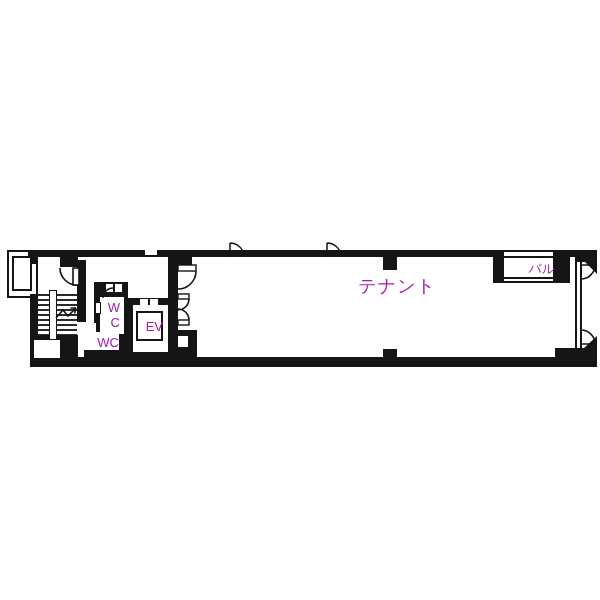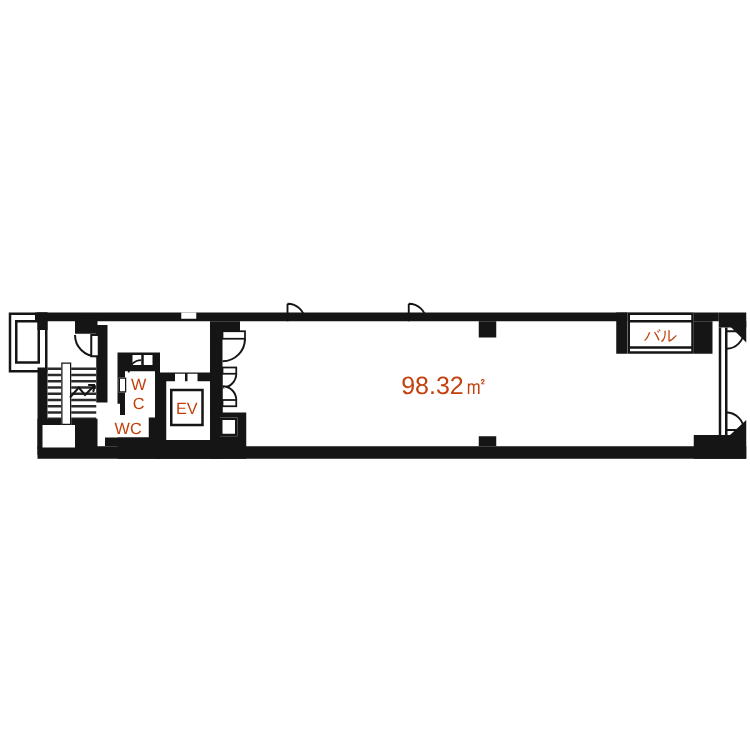--- a/index.html
+++ b/index.html
@@ -3,21 +3,21 @@
 <meta charset="utf-8">
 <style>
   html,body{margin:0;padding:0;background:#fff;}
   #canvas{position:relative;width:600px;height:600px;background:#fff;overflow:hidden;
           font-family:"Liberation Sans","DejaVu Sans",sans-serif;}
   .wall{position:absolute;background:#151515;}
   .white{position:absolute;background:#ffffff;}
   .boxline{position:absolute;background:#ffffff;border:2px solid #151515;box-sizing:border-box;}
   .thinline{position:absolute;background:#151515;}
   .tread{position:absolute;background:#2b2b2b;height:2px;}
-  .lbl{position:absolute;color:#c2410c;text-align:center;}
+  .lbl{position:absolute;color:#a21caf;text-align:right;}
   #svgov{position:absolute;left:0;top:0;}
   .t1{font-size:18px;letter-spacing:1px;}
   .t2{font-size:20px;}
   .t3{font-size:13px;}
   .wcstack{width:26px;word-break:break-all;line-height:15px;letter-spacing:8px;}
 </style>
 </head>
 <body>
 
 <div id="canvas">
@@ -73,21 +73,21 @@
   <div class="boxline" style="left:502px;top:250px;width:53px;height:33px;"></div>
   <div class="thinline" style="left:503px;top:256px;width:51px;height:2px;"></div>
   <div class="thinline" style="left:503px;top:277px;width:51px;height:2px;"></div>
   <div class="wall" style="left:555px;top:257px;width:15px;height:26px;"></div>
 
   <div class="wall" style="left:575px;top:250px;width:22px;height:12px;"></div>
   <div class="thinline" style="left:575px;top:262px;width:2px;height:95px;"></div>
   <div class="thinline" style="left:580px;top:262px;width:2px;height:95px;"></div>
   <div class="wall" style="left:555px;top:348px;width:42px;height:19px;"></div>
 
-  <div class="lbl t2" style="left:276px;top:295px;width:160px;">98.32㎡</div>
+  <div class="lbl t1" style="left:276px;top:274px;width:160px;">テナント</div>
   <div class="lbl t3" style="left:502px;top:260px;width:53px;">バル</div>
   <div class="lbl t3 wcstack" style="left:102px;top:300px;">WC</div>
   <div class="lbl t3" style="left:86px;top:335px;width:33px;">WC</div>
   <div class="lbl t3" style="left:136px;top:319px;width:27px;">EV</div>
 
   <svg id="svgov" width="600" height="600" viewBox="0 0 600 600">
 
     <path d="M580,257 L597,257 L597,274 Z" fill="#151515"></path>
     <path d="M584,348 L597,348 L597,336 Z" fill="#151515"></path>
 

